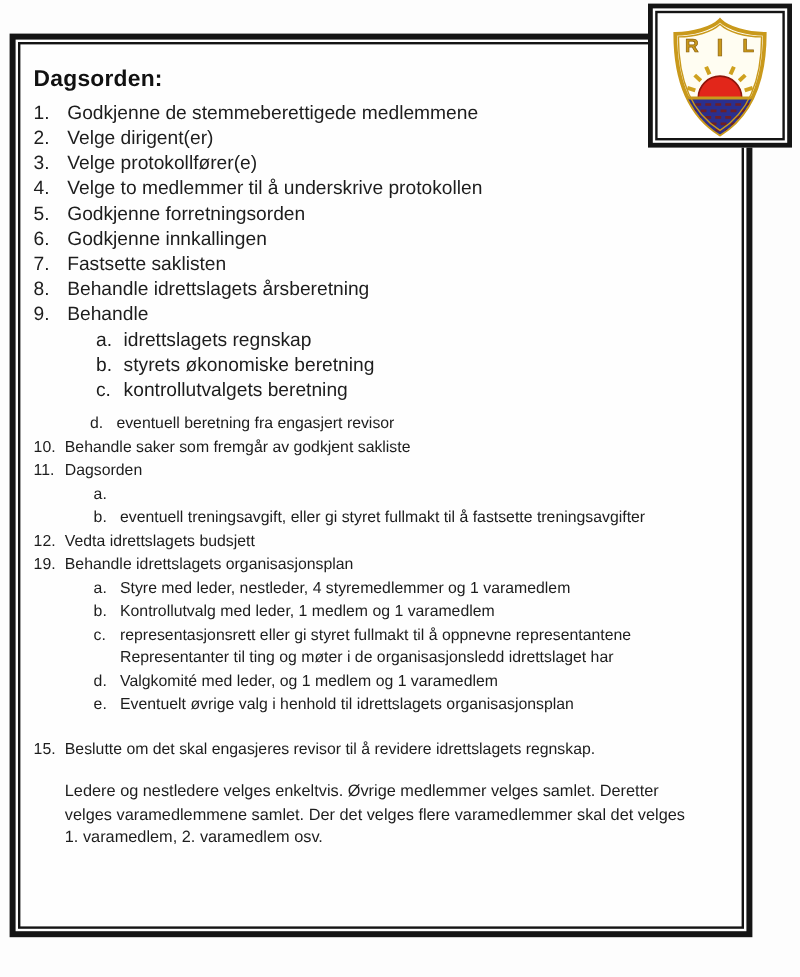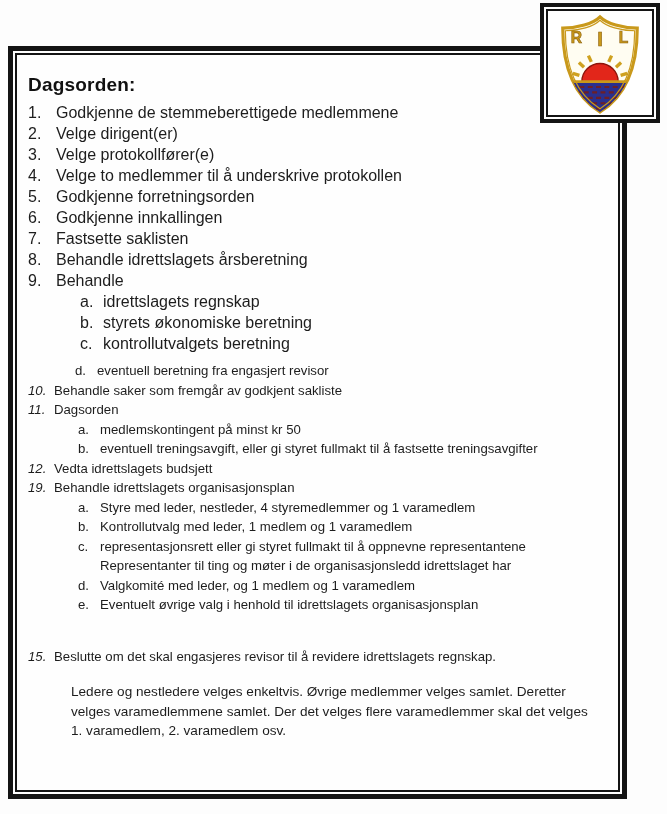--- a/index.html
+++ b/index.html
@@ -3,49 +3,49 @@
 <meta charset="utf-8">
 <style>
   html,body { margin:0; padding:0; }
   body {
     width:667px; height:814px; position:relative; overflow:hidden;
     background:#fdfdfd; color:#1d1d1d;
     font-family:"Liberation Sans", sans-serif;
   }
   
   .doc-frame {
-    position:absolute; left:8px; top:46px; width:619px; height:753px;
+    position:absolute; left:8px; top:28px; width:619px; height:753px;
     box-sizing:border-box; border:5px solid #141414; background:#fefefe;
   }
   .doc-inner {
     position:absolute; inset:2px; border:2px solid #141414; overflow:hidden;
   }
   
   h1.title {
     margin:18px 0 5px 11px; font-size:19px; line-height:24px;
     font-weight:bold; letter-spacing:.2px; color:#111;
   }
   
   .li { display:flex; white-space:nowrap; }
   .s1 { font-size:16px;   line-height:21px; }
   .s2 { font-size:13.2px; line-height:19.5px; }
   .li.main  { margin-left:11px; }
   .li.main .num  { flex:0 0 28px; }
-  .s2.main .num  { flex:0 0 26px;font-style:italic; }
+  .s2.main .num  { flex:0 0 26px; }
   .li.sub1  { margin-left:63px; }
   .li.sub1 .num { flex:0 0 23px; }
   .li.sub2  { margin-left:61px; }
   .li.sub2 .num { flex:0 0 22px; }
   .li.subd  { margin-left:58px; }
   .li.subd .num { flex:0 0 22px; }
   .gap7  { margin-top:7px; }
-  .gap17 { margin-top:32px; }
+  .gap17 { margin-top:17px; }
   .txt2 > div { white-space:nowrap; }
   
-  .closing { margin:16px 0 0 54px; font-size:13.6px; line-height:19.5px; }
+  .closing { margin:16px 0 0 37px; font-size:13.6px; line-height:19.5px; }
   .closing > div { white-space:nowrap; }
   
   .logo-box {
     position:absolute; left:540px; top:3px; width:120px; height:120px;
     box-sizing:border-box; border:4px solid #141414; background:#fff; z-index:5;
   }
   .logo-inner {
     position:absolute; inset:2px; border:2px solid #141414;
     display:flex; align-items:center; justify-content:center; background:#fff;
   }
@@ -114,21 +114,20 @@
       <div class="li s2 main">
           <span class="num">10.</span>
           <span class="txt">Behandle saker som fremgår av godkjent sakliste</span>
         </div>
       <div class="li s2 main">
           <span class="num">11.</span>
           <span class="txt">Dagsorden</span>
         </div>
       <div class="li s2 sub2">
           <span class="num">a.</span>
-          <span class="txt">medlemskontingent på minst kr 50</span>
         </div>
       <div class="li s2 sub2">
           <span class="num">b.</span>
           <span class="txt">eventuell treningsavgift, eller gi styret fullmakt til å fastsette treningsavgifter</span>
         </div>
       <div class="li s2 main">
           <span class="num">12.</span>
           <span class="txt">Vedta idrettslagets budsjett</span>
         </div>
       <div class="li s2 main">

